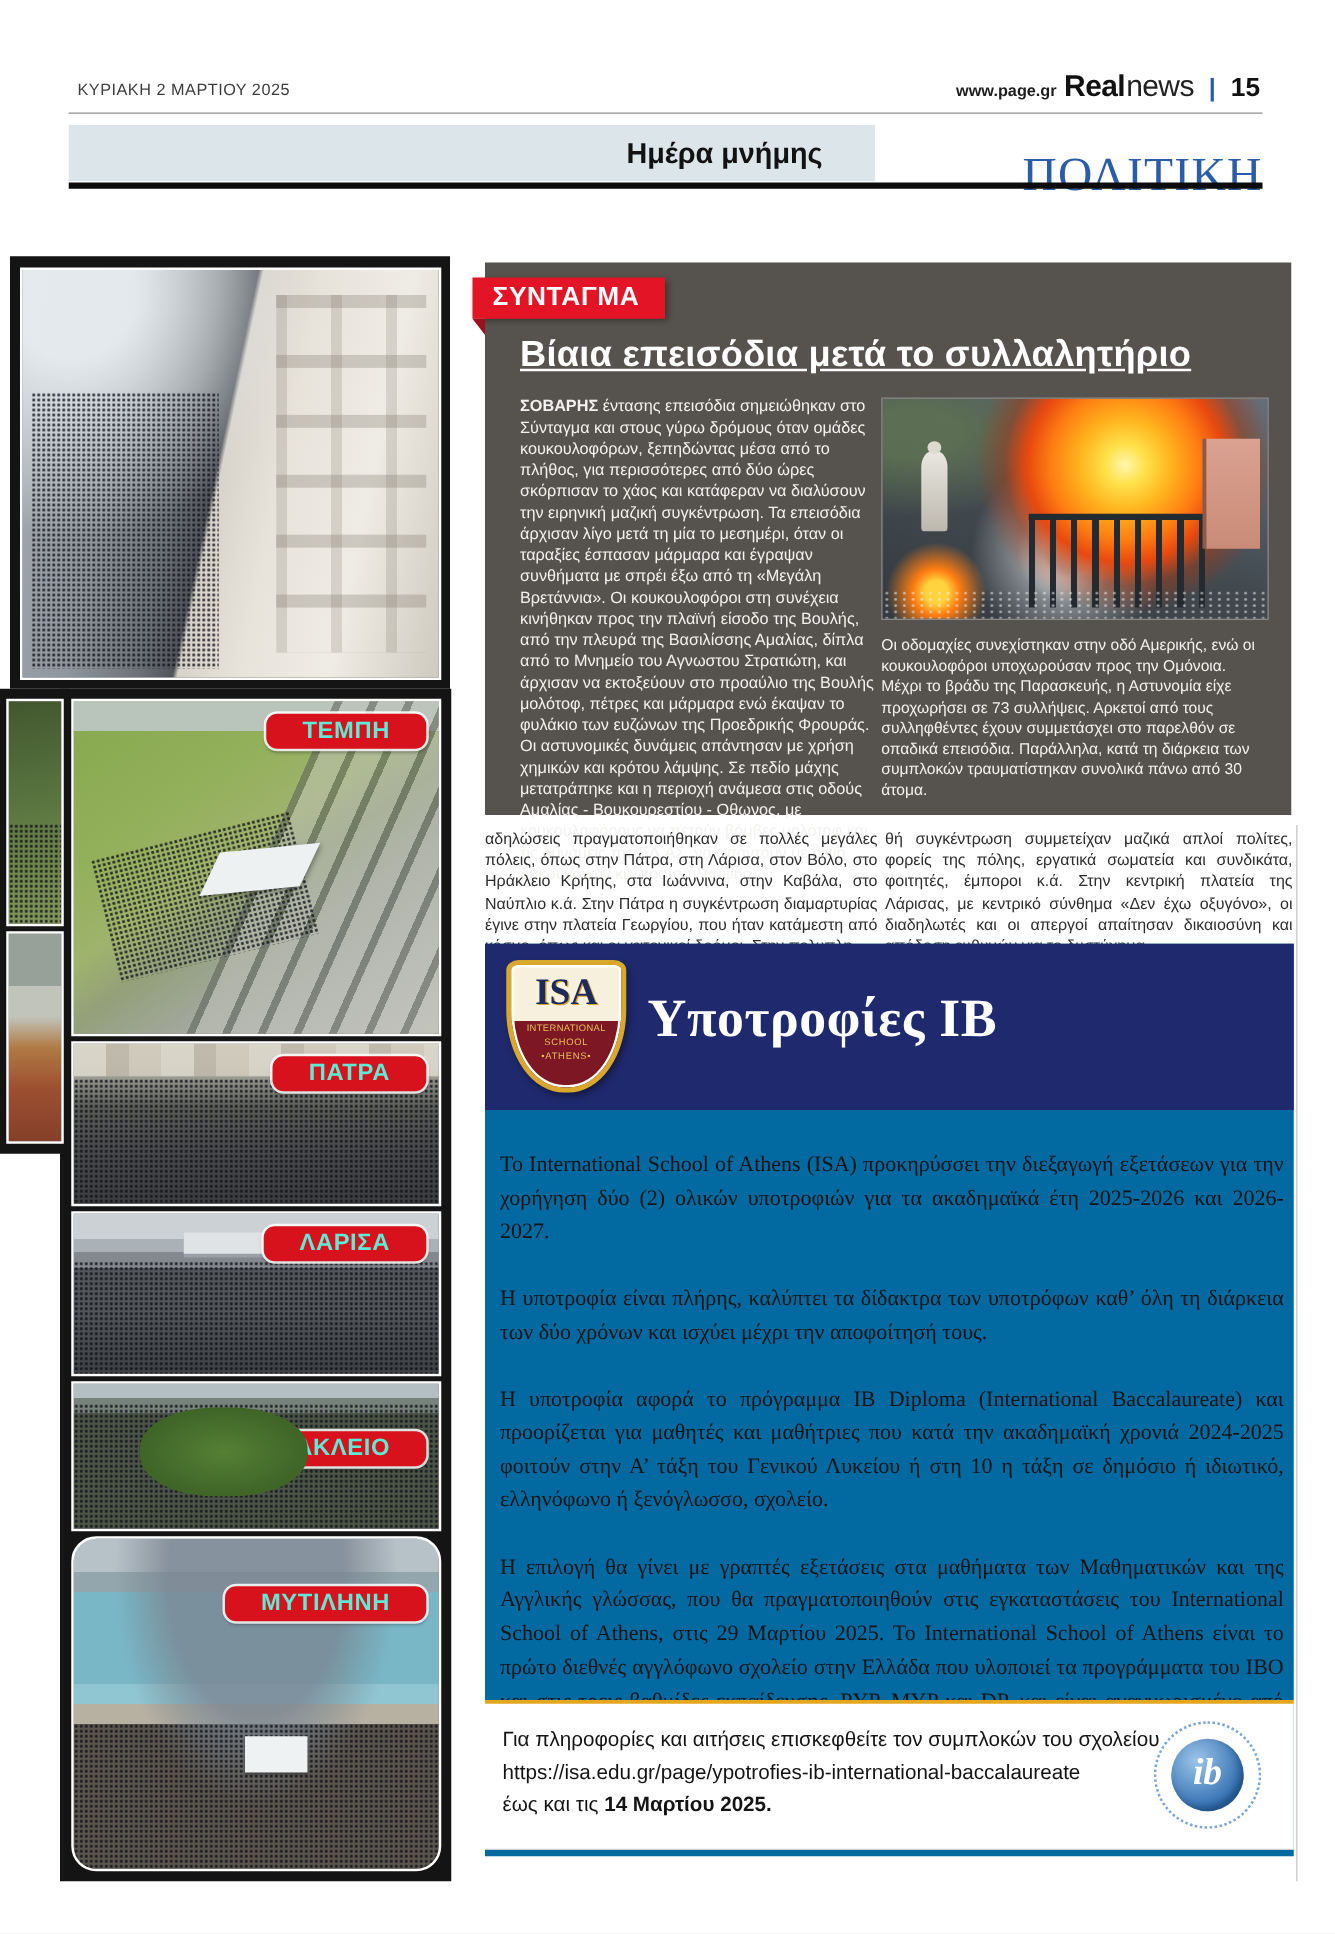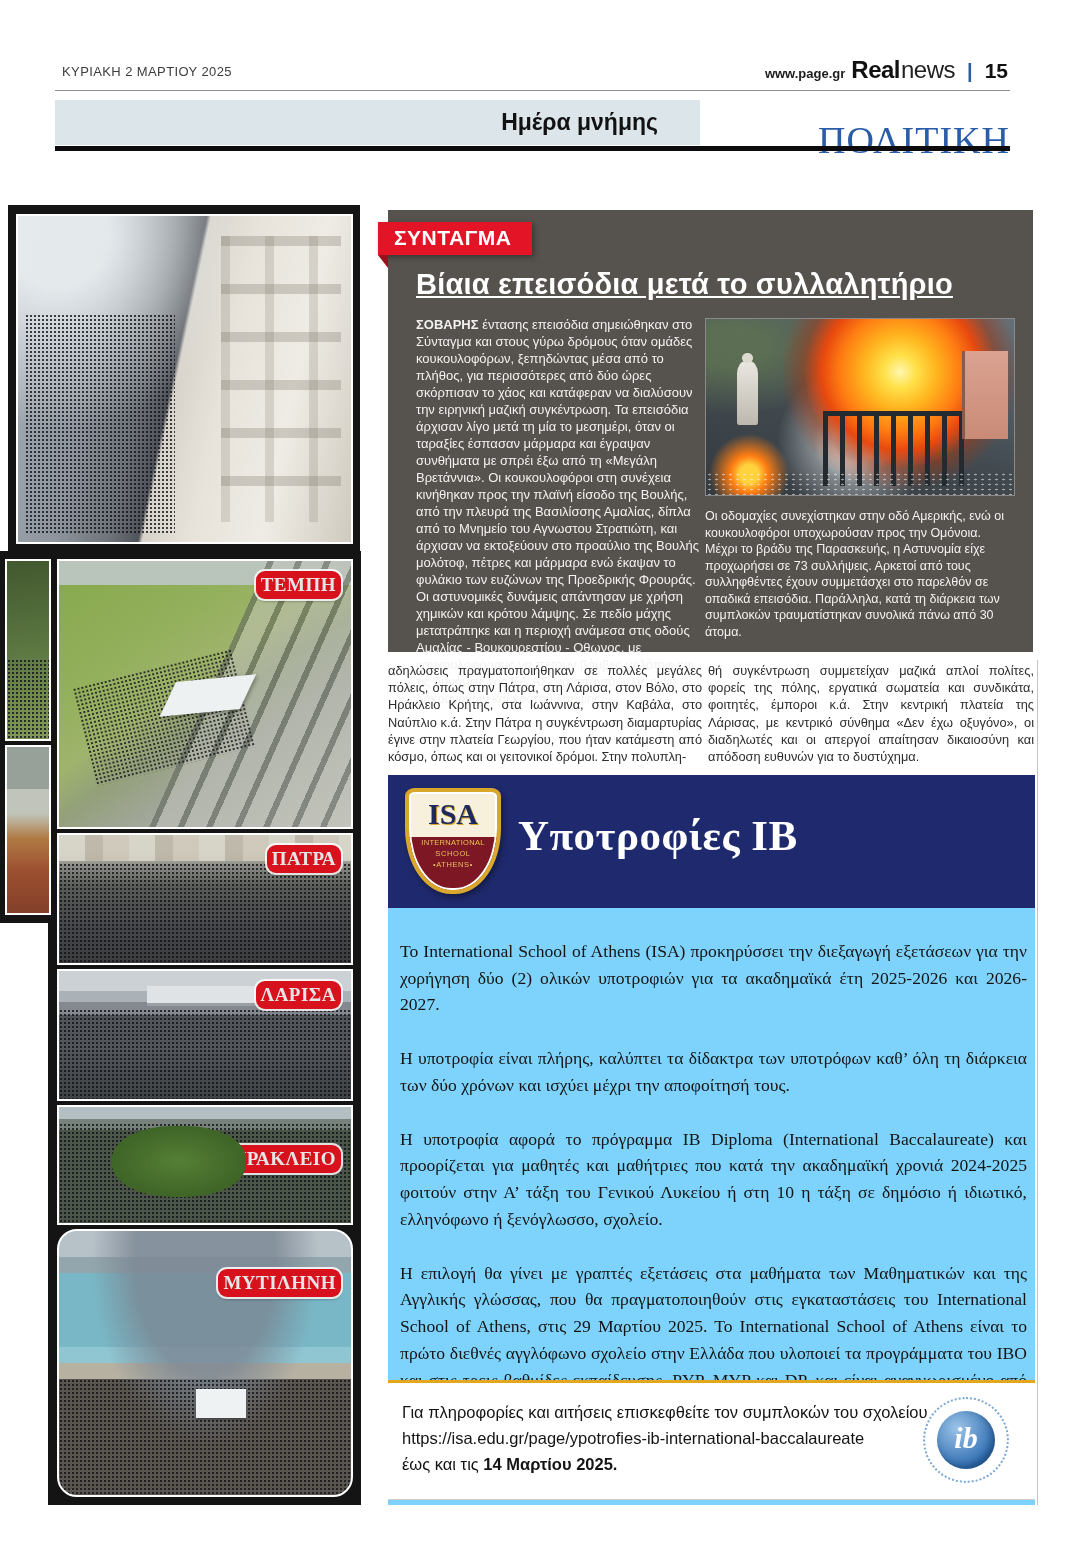--- a/index.html
+++ b/index.html
@@ -65,23 +65,23 @@
       linear-gradient(180deg,#b4bfc4 0 10%,#76827b 10% 20%,#4b5548 20% 100%);}
   .ph-irakleio .dots{left:0;top:14%;width:100%;height:86%;}
   .ph-irakleio::after{content:"";position:absolute;left:18%;top:16%;width:46%;height:62%;
       border-radius:45%;background:radial-gradient(#557f35,#3f6527 70%);}
   .ph-mytilini{left:57px;top:1024px;width:296px;height:268px;background:
       radial-gradient(ellipse at 50% 11%,rgba(122,134,146,.8) 0 34%,transparent 55%),
       linear-gradient(180deg,#b7c1c8 0 10%,#93a6ad 10% 16%,#79b7c6 16% 44%,#8fc6d2 44% 50%,#b7b1a2 50% 56%,#5a554e 56% 100%); border-radius: 20px;}
   .ph-mytilini .dots{left:0;top:56%;width:100%;height:44%;}
   .ph-mytilini .bldg{position:absolute;left:47%;top:60%;width:17%;height:11%;background:#eef2f3;
       box-shadow:0 2px 2px rgba(0,0,0,.3);}
-  .geo-label{position:absolute;top:10px;right:10px;background:#d8121d;color:#e5e5e5;font-weight:700;
-      font-size:19px;letter-spacing:.5px;padding:3px 5px;border-radius:9px;
-      box-shadow:0 0 0 2px rgba(255,255,255,.85),0 2px 3px rgba(0,0,0,.45);font-family:Liberation Serif, serif;}
+  .geo-label{position:absolute;top:10px;right:10px;background:#d8121d;color:#5eead4;font-weight:700;
+      font-size:19px;letter-spacing:.5px;padding:3px 29px;border-radius:9px;
+      box-shadow:0 0 0 2px rgba(255,255,255,.85),0 2px 3px rgba(0,0,0,.45);}
   .geo-low{top:38px;}
 
   
   #artbox{position:absolute;left:388px;top:210px;width:645px;height:442px;background:#56524e;}
   .kicker{position:absolute;left:-10px;top:12px;background:#e31426;color:#fff;font-weight:700;
       font-size:21px;letter-spacing:.5px;padding:4px 20px 5px 16px;
       box-shadow:2px 2px 5px rgba(0,0,0,.35);}
   .kicker::after{content:"";position:absolute;left:0;top:100%;width:0;height:0;
       border-top:13px solid #9c0f1d;border-left:10px solid transparent;}
   .headline{position:absolute;left:28px;top:58px;font-size:29px;font-weight:700;color:#fff;
@@ -111,21 +111,21 @@
   .art-caption{position:absolute;left:317px;top:298px;width:303px;font-size:12.5px;line-height:16.5px;
       color:#f3f2f0;}
 
   
   .cont{position:absolute;top:662px;font-size:12.8px;line-height:17.2px;color:#2d2d2d;
       text-align:justify;}
   .cont-left{left:388px;width:314px;}
   .cont-right{left:708px;width:326px;}
 
   
-  #ad{position:absolute;left:388px;top:775px;width:647px;height:730px;background:#7dd3fc;}
+  #ad{position:absolute;left:388px;top:755px;width:647px;height:730px;background:#0369a1;}
   .ad-head{position:absolute;left:0;top:0;width:100%;height:133px;background:#1f2a6e;}
   .shield{position:absolute;left:17px;top:13px;width:96px;height:106px;
       background:linear-gradient(180deg,#f6f0dd 0 46%,#7e1724 46% 100%);
       border:4px solid #d9a72c;box-sizing:border-box;
       border-radius:10px 10px 48% 48%/8px 8px 62% 62%;
       box-shadow:0 0 0 2px #fff inset, 2px 3px 6px rgba(0,0,0,.4);}
   .shield .initials{position:absolute;left:0;top:5px;width:100%;text-align:center;
       font-family:"Liberation Serif",serif;font-weight:700;font-size:30px;color:#1c2a5e;
       text-shadow:1px 1px 0 #d9a72c;}
   .shield .l1{position:absolute;left:0;top:46px;width:100%;text-align:center;font-size:7.5px;

